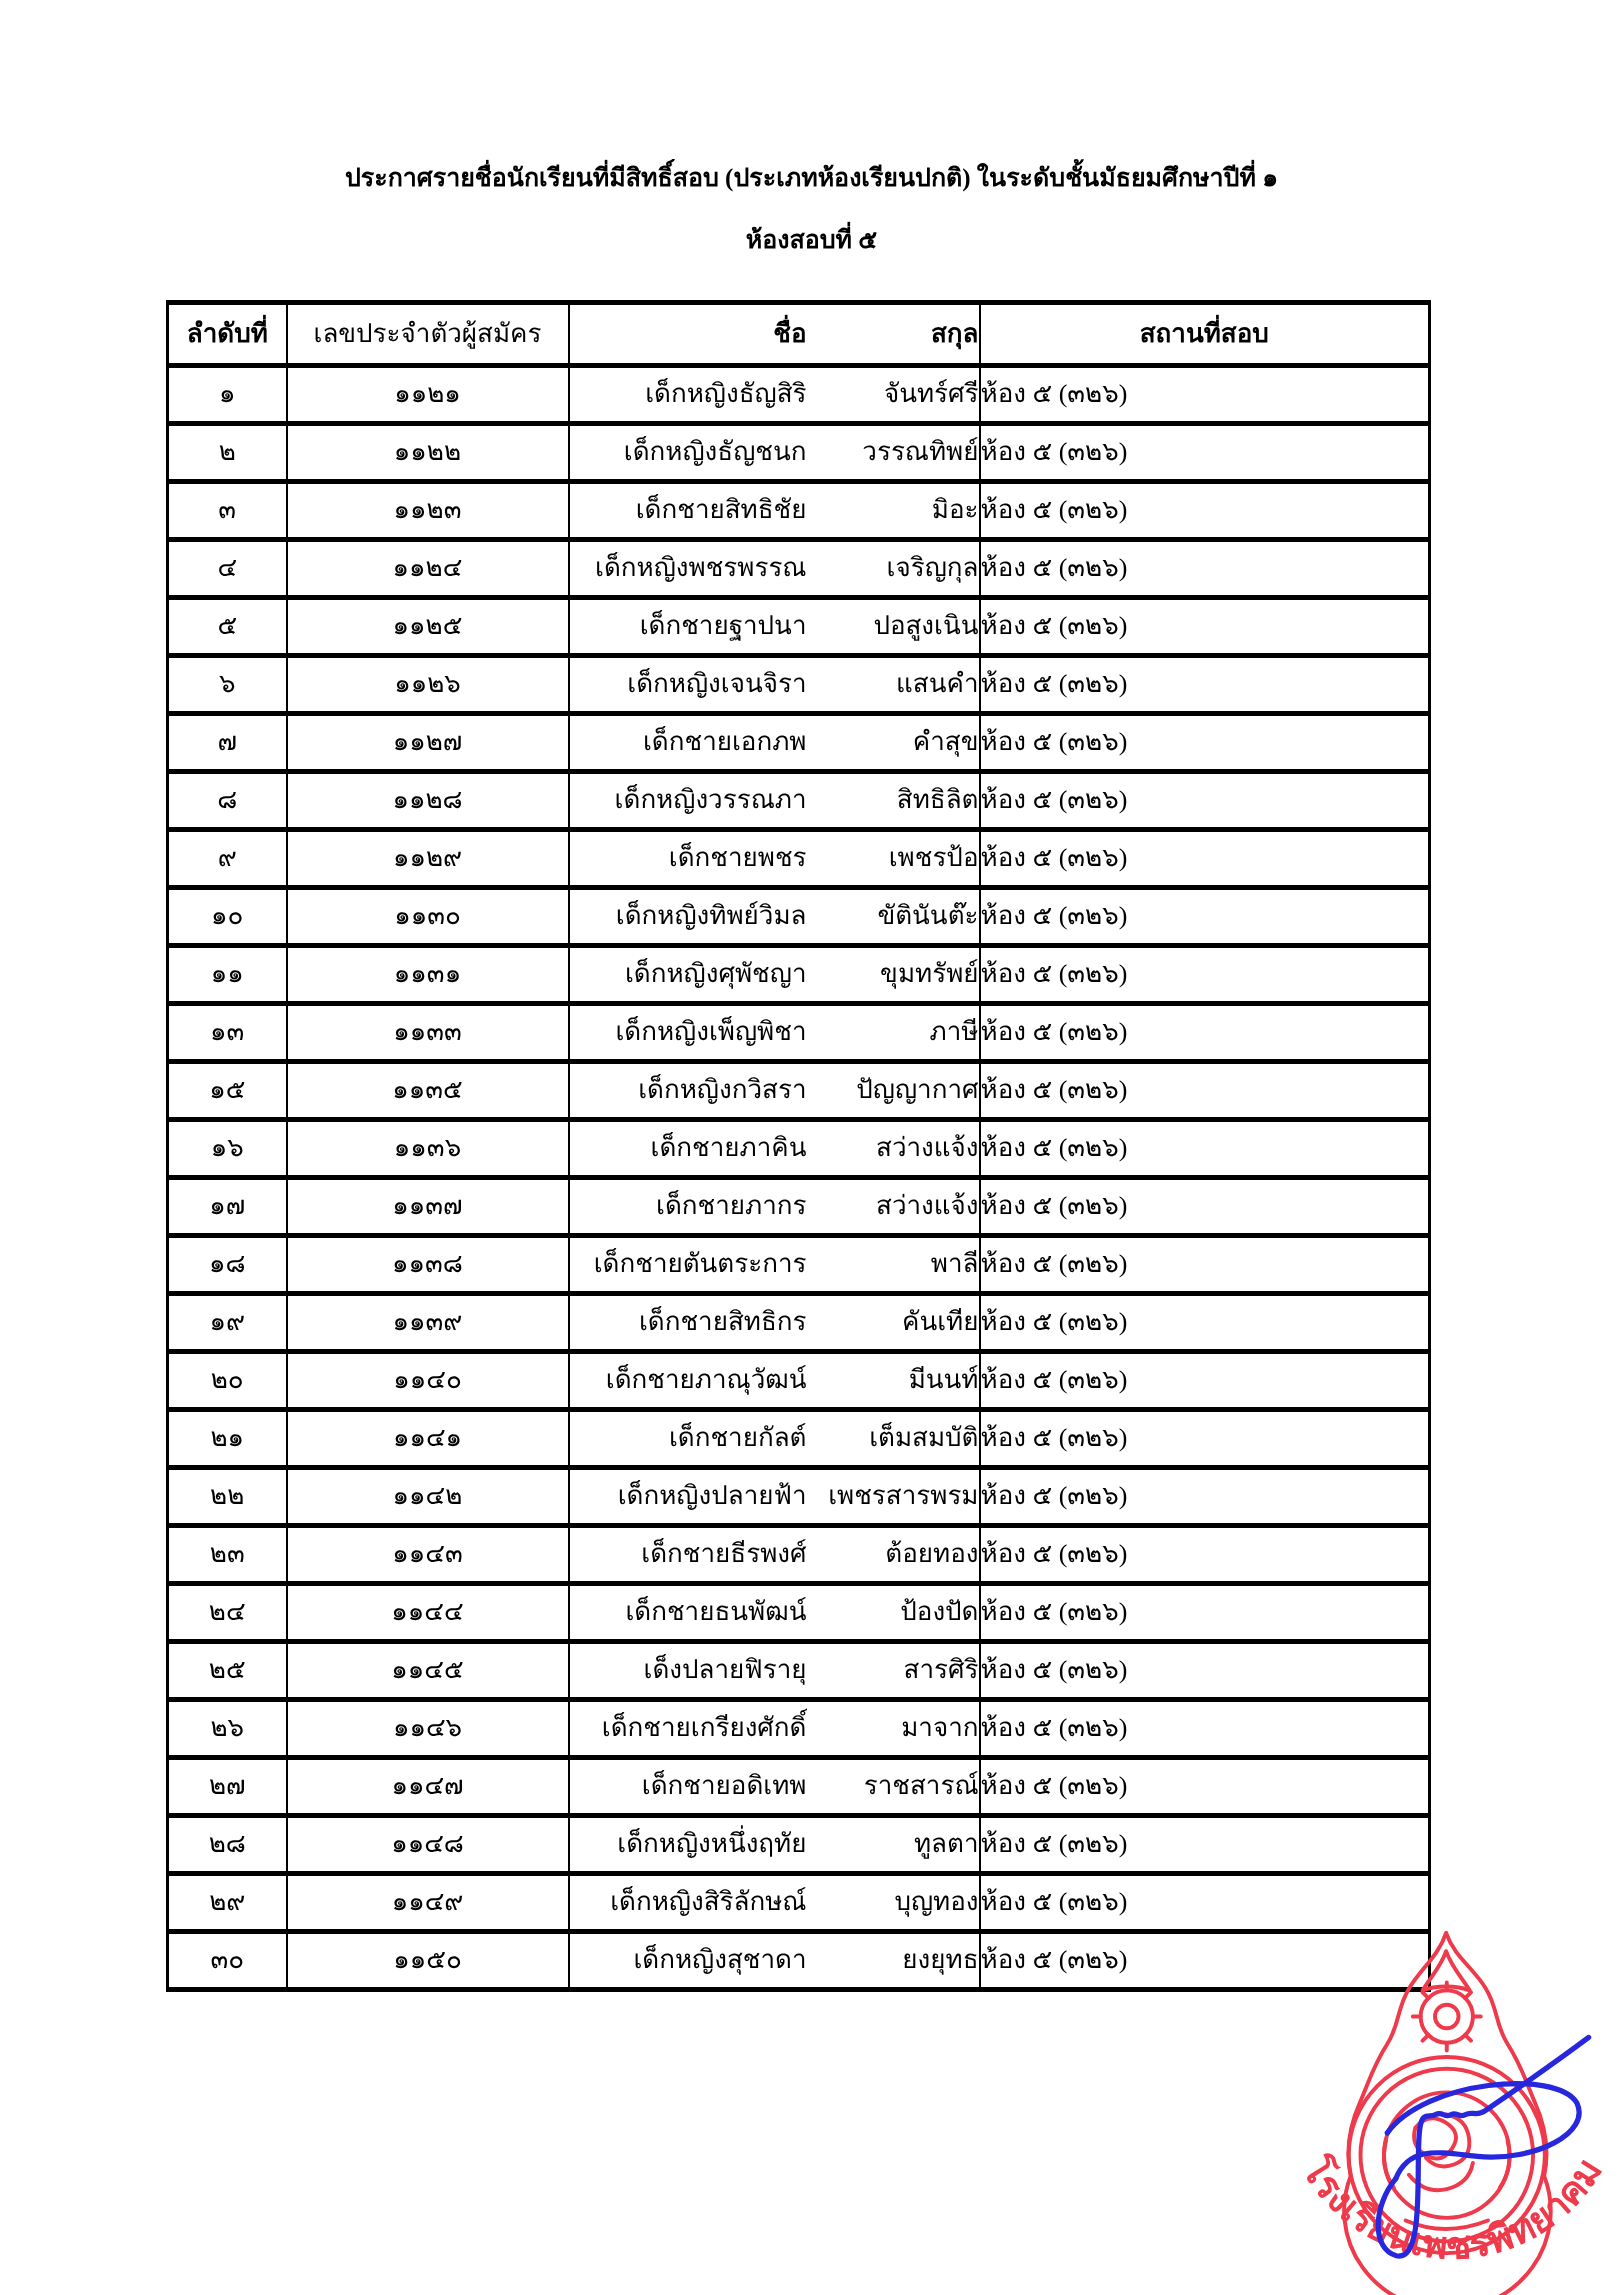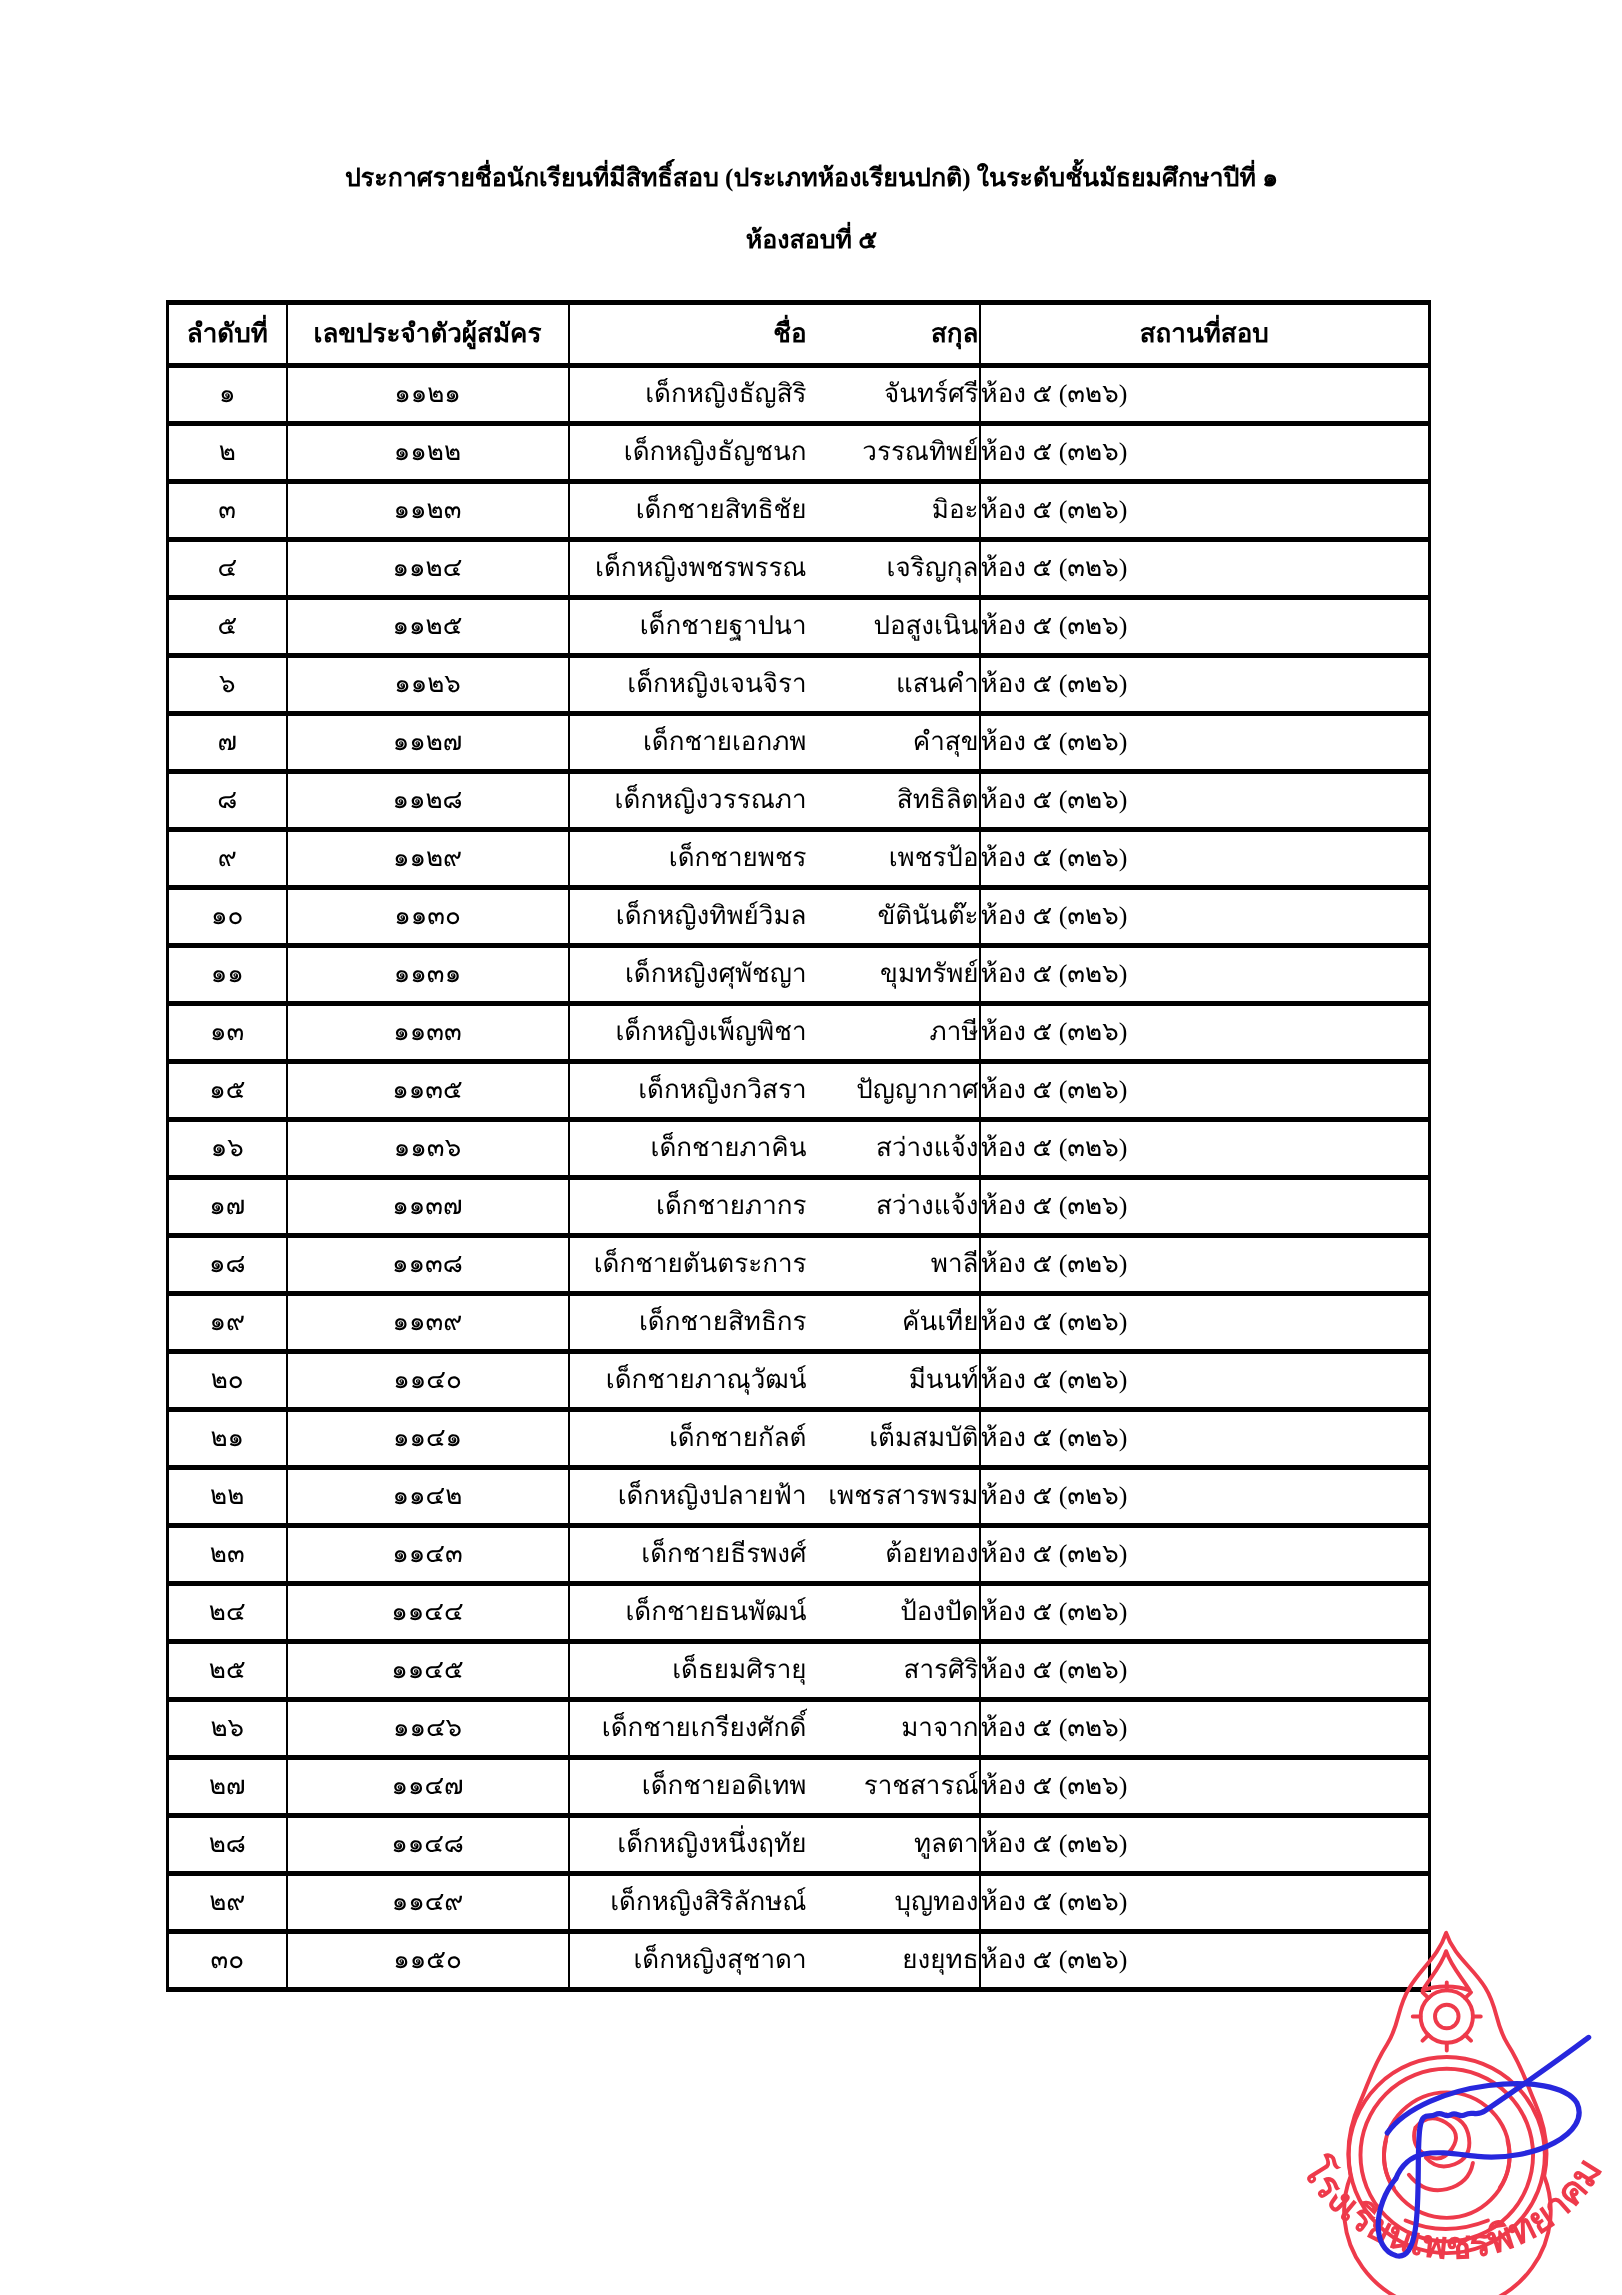--- a/index.html
+++ b/index.html
@@ -53,21 +53,21 @@
     vertical-align: middle;
     overflow: hidden;
     white-space: nowrap;
   }
   table.roster { border-width: 3.9px; padding-left: 21px; }
   table.roster tr { height: 58px; }
   table.roster tr.header-row { height: 63px; }
 
   th.h-no, td.c-no { text-align: center; font-weight: normal; }
   th.h-no { font-weight: bold; }
-  th.h-id { font-weight: bold; text-align: center; }
+  th.h-id { font-weight: normal; text-align: center; }
   td.c-id { text-align: center; }
   th.h-name, td.c-name {
     text-align: right;
     padding-left: 10.5px;
     border-right: none !important;
   }
   th.h-surname, td.c-surname {
     text-align: right;
     border-left: none !important;
   }
@@ -284,21 +284,21 @@
       <td class="c-no">๒๔</td>
       <td class="c-id">๑๑๔๔</td>
       <td class="c-name">เด็กชายธนพัฒน์</td>
       <td class="c-surname">ป้องปัด</td>
       <td class="c-loc">ห้อง ๕ (๓๒๖)</td>
     </tr>
 
     <tr>
       <td class="c-no">๒๕</td>
       <td class="c-id">๑๑๔๕</td>
-      <td class="c-name">เด็ธยมศิรายุ</td>
+      <td class="c-name">เด็งปลายฟิรายุ</td>
       <td class="c-surname">สารศิริ</td>
       <td class="c-loc">ห้อง ๕ (๓๒๖)</td>
     </tr>
 
     <tr>
       <td class="c-no">๒๖</td>
       <td class="c-id">๑๑๔๖</td>
       <td class="c-name">เด็กชายเกรียงศักดิ์</td>
       <td class="c-surname">มาจาก</td>
       <td class="c-loc">ห้อง ๕ (๓๒๖)</td>

